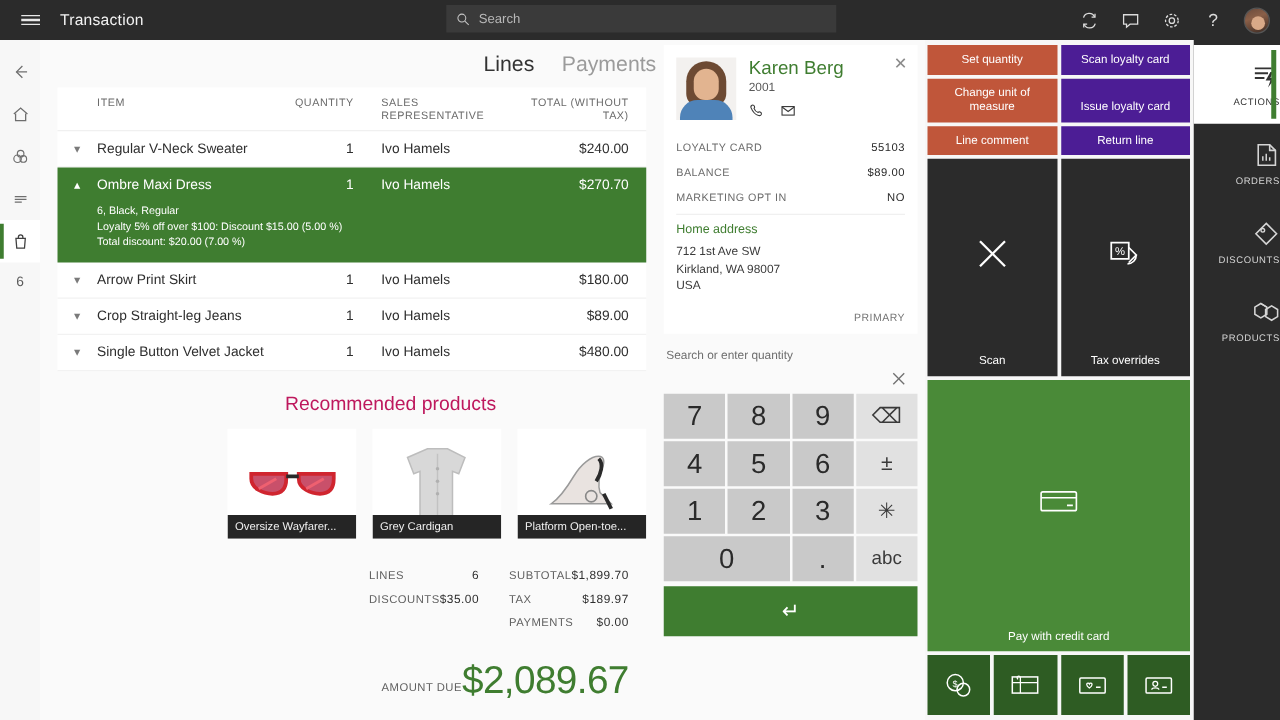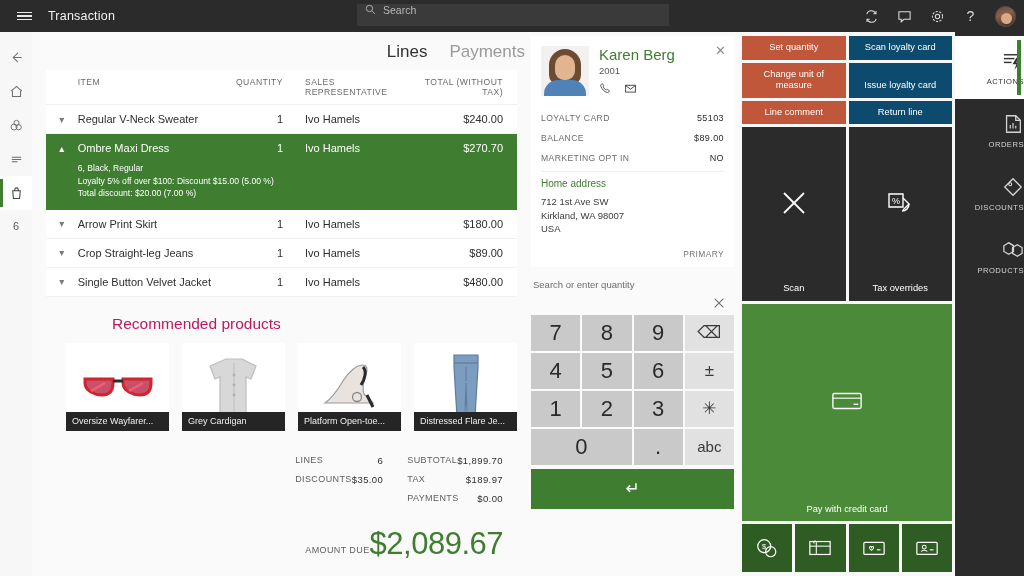--- a/index.html
+++ b/index.html
@@ -13,21 +13,21 @@
   
   .topbar {
     height: 32px; background: #2b2b2b; display: flex; align-items: center;
     flex: 0 0 32px; position: relative; z-index: 5;
   }
   .hamburger { width: 48px; height: 32px; display: flex; align-items: center; justify-content: center; }
   .hamburger span { display: block; width: 15px; height: 1.5px; background: #e8e8e8; margin: 2px 0; }
   .app-title { color: #f2f2f2; font-size: 12.5px; letter-spacing: .2px; }
   .search-box {
     position: absolute; left: 357px; top: 4px; width: 312px; height: 22px;
-    background: #3a3a3a; display: flex; align-items: flex-start; padding: 0 8px; gap: 7px;
+    background: #3a3a3a; display: flex; align-items: center; padding: 0 8px; gap: 7px;
   }
   .search-box .ph { color: #b8b8b8; font-size: 10.5px; }
   .topbar-right { position: absolute; right: 8px; top: 0; height: 32px; display: flex; align-items: center; gap: 16px; }
   .tb-icon { width: 17px; height: 17px; display: flex; align-items: center; justify-content: center; color: #dcdcdc; }
   .avatar {
     width: 21px; height: 21px; border-radius: 50%; overflow: hidden;
     background: linear-gradient(160deg,#6b4b3c 0%,#8a5f48 38%,#3c2a22 100%);
     position: relative; border: 1px solid #555;
   }
   .avatar::after {
@@ -146,21 +146,21 @@
   
   .tiles { width: 215px; flex: 0 0 215px; display: flex; flex-direction: column; padding: 4px 3px 4px 2px; gap: 3px; }
   .tile-row { display: flex; gap: 3px; }
   .tile {
     flex: 1; position: relative; display: flex; flex-direction: column;
     justify-content: flex-end; padding: 6px 7px; color: #ffffff; min-width: 0;
   }
   .tile-lbl { font-size: 9.3px; line-height: 11.5px; text-align: center; }
   .tile-icn { position: absolute; left: 0; right: 0; top: 0; bottom: 22px; display: flex; align-items: center; justify-content: center; }
   .t-orange { background: #c0563a; }
-  .t-orange-dk { background: #0c4a6e; }
+  .t-orange-dk { background: #4c1d95; }
   .t-dark { background: #2b2b2b; }
   .t-green { background: #4a8a38; }
   .mini-row { display: flex; gap: 3px; height: 48px; }
   .mini { flex: 1; background: #2e5c23; display: flex; align-items: center; justify-content: center; color: #fff; }
 
   
   .rightrail {
     width: 69px; flex: 0 0 69px; background: #2b2b2b; display: flex;
     flex-direction: column; align-items: center; padding-top: 4px;
   }
@@ -370,30 +370,20 @@
               <svg width="66" height="56" viewBox="0 0 66 56">
                 <path d="M8 44c6-4 12-12 18-22S40 6 46 6c4 0 5 4 3 9-3 8-4 14-2 20l9 9H12z" fill="#e9e3e0" stroke="#9a9a9a" stroke-width="1.2"></path>
                 <path d="M46 8c4 4 2 12-2 18" fill="none" stroke="#2a2a2a" stroke-width="3"></path>
                 <path d="M50 36l6 12" stroke="#2a2a2a" stroke-width="3"></path>
                 <circle cx="40" cy="38" r="4.5" fill="none" stroke="#888" stroke-width="1.3"></circle>
               </svg>
             </div>
             <div class="rec-label">Platform Open-toe...</div>
           </div>
 
-          <div class="rec-card">
-            <div class="rec-img">
-              <svg width="40" height="72" viewBox="0 0 40 72">
-                <path d="M8 4h24v12l-3 50h-8l-1-34-1 34H11L8 16z" fill="#7c9dc0" stroke="#5d7c9e" stroke-width="1.2"></path>
-                <line x1="8" y1="12" x2="32" y2="12" stroke="#5d7c9e" stroke-width="1.2"></line>
-                <line x1="20" y1="16" x2="20" y2="30" stroke="#5d7c9e" stroke-width="1"></line>
-              </svg>
-            </div>
-            <div class="rec-label">Distressed Flare Je...</div>
-          </div>
 
         </div>
       </div>
 
       <div class="totals">
         <div class="tot-col">
           <div class="tot-line">
             <span>LINES</span>
             <span class="v">6</span>
           </div>

